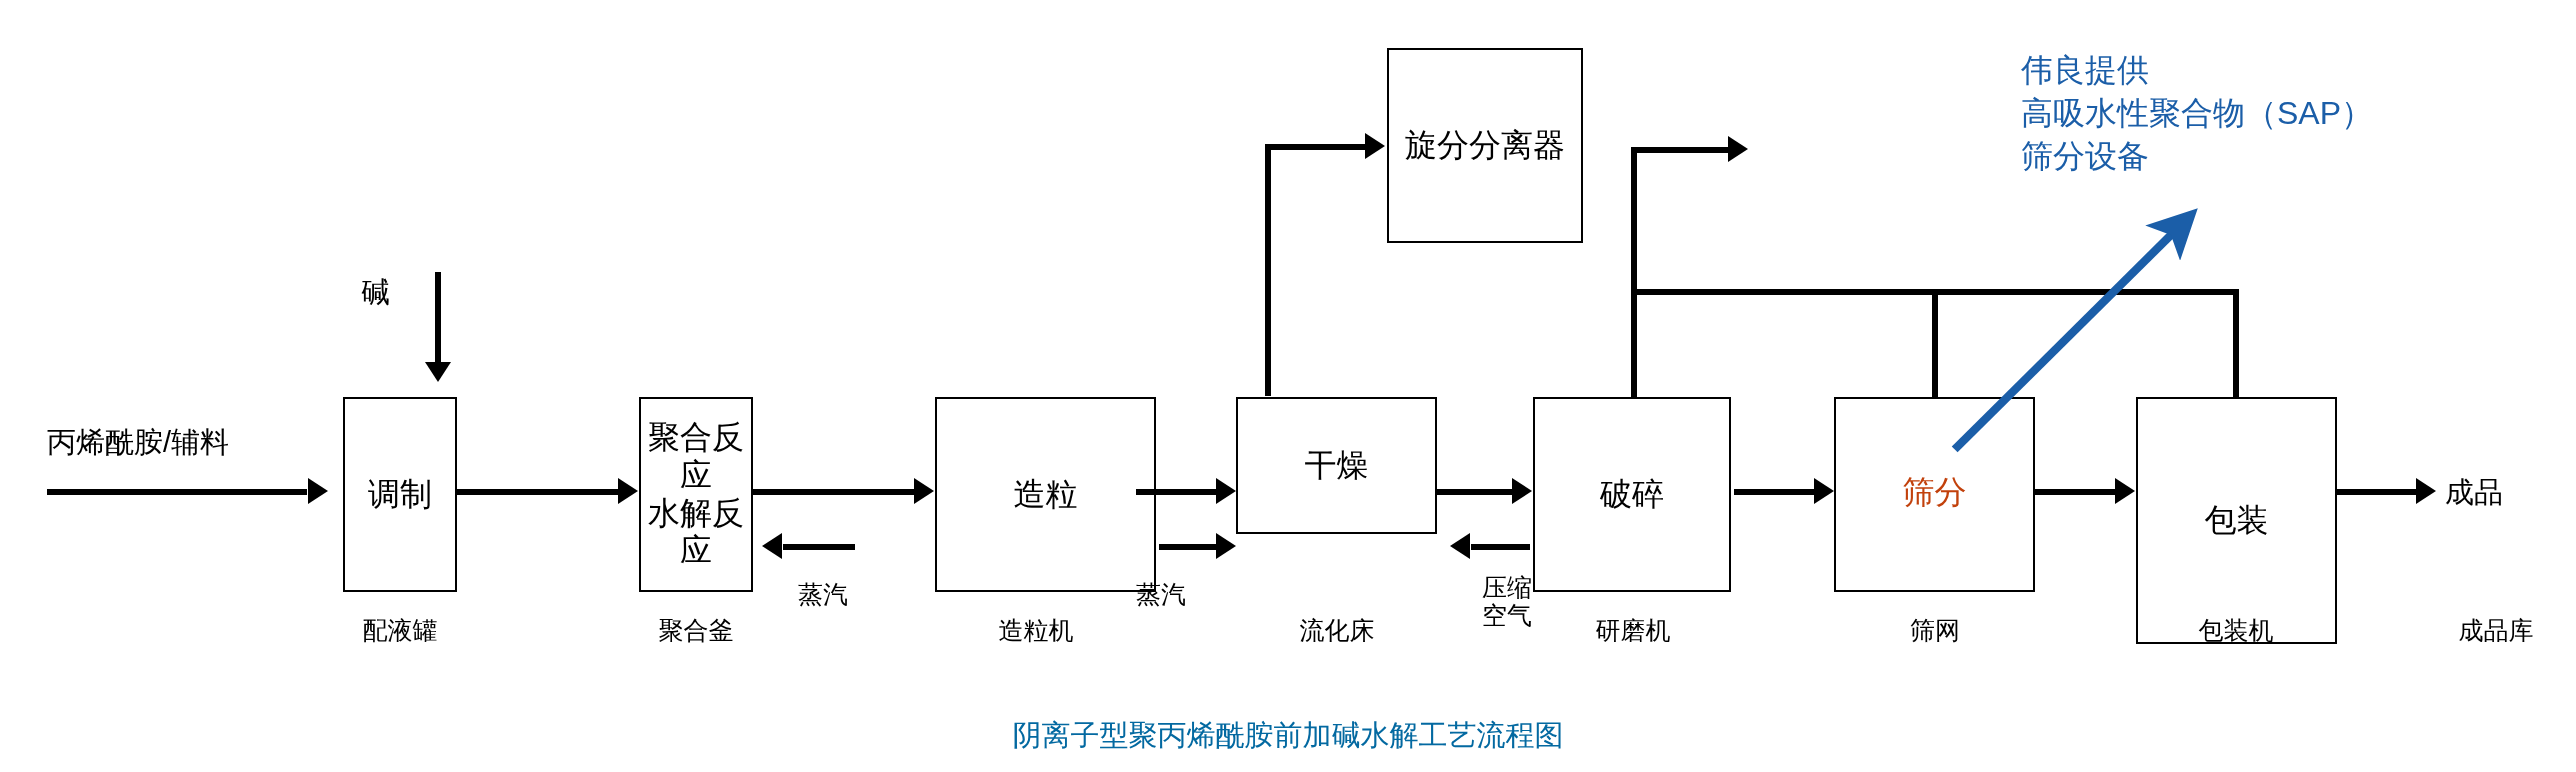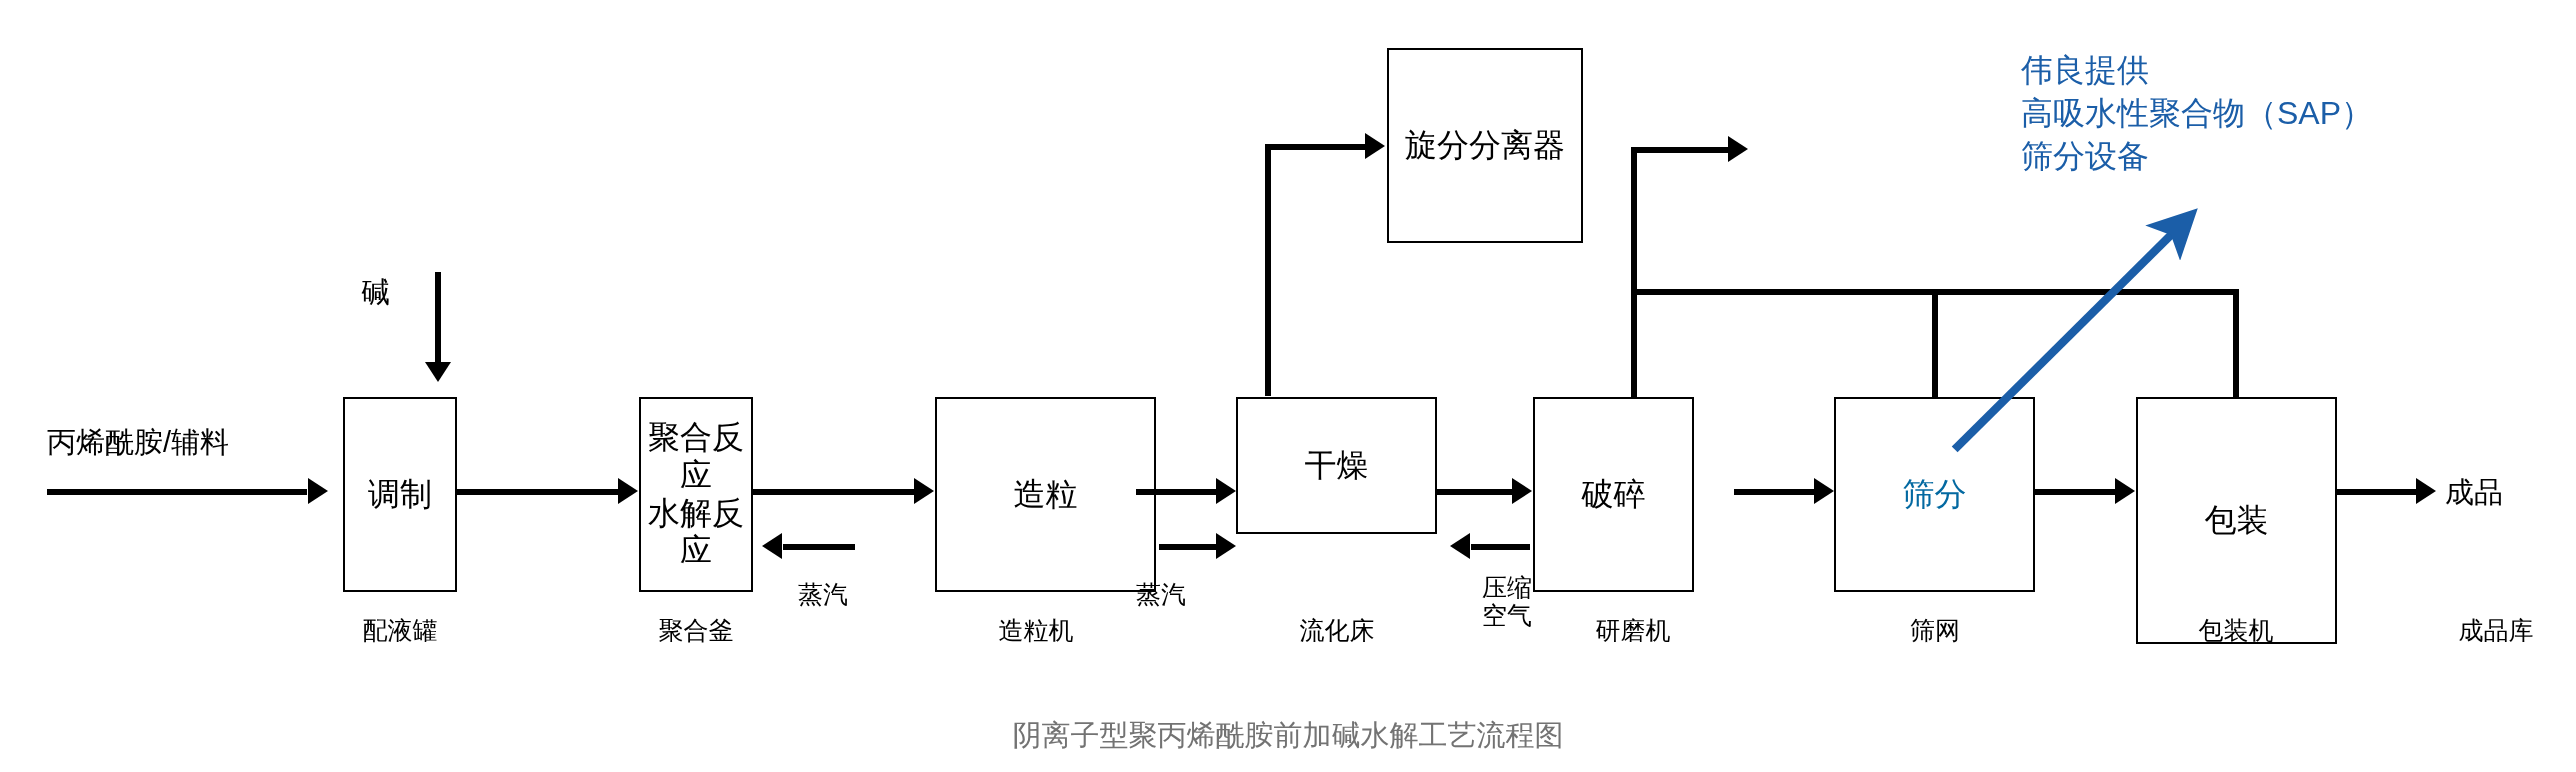--- a/index.html
+++ b/index.html
@@ -2,21 +2,21 @@
 <html style="font-size:8.2px"><head>
 <meta charset="utf-8">
 <style>
   html,body{margin:0;padding:0;background:#ffffff;}
   body{font-family:"Liberation Sans","DejaVu Sans",sans-serif;}
   #canvas{position:relative;width:2576px;height:773px;background:#ffffff;overflow:hidden;}
 
   .box{position:absolute;border:2.6px solid #000;background:#fff;box-sizing:border-box;
        display:flex;align-items:center;justify-content:center;text-align:center;
        font-size:32px;line-height:1.18;color:#000;font-weight:400;}
-  .box.blue{color:#0369a1;}
+  .box.blue{color:#c2410c;font-family:Liberation Mono, monospace;}
   .box .inner{pointer-events:none;white-space:pre-line;}
   .flowlabel{position:absolute;font-size:29px;color:#000;white-space:nowrap;}
   .smalllabel{position:absolute;font-size:25px;color:#000;text-align:center;white-space:pre-line;
               line-height:1.12;transform:translateX(-50%);}
 
   
   .hline{position:absolute;background:#000;height:5.7px;}
   .vline{position:absolute;background:#000;width:5.7px;}
 
   
@@ -26,21 +26,21 @@
   .ahead-l{position:absolute;width:0;height:0;
            border-top:13.4px solid transparent;border-bottom:13.4px solid transparent;
            border-right:20.6px solid #000;}
   .ahead-d{position:absolute;width:0;height:0;
            border-left:13.4px solid transparent;border-right:13.4px solid transparent;
            border-top:20.6px solid #000;}
 
   .note{position:absolute;color:#1B5EA8;font-size:32px;line-height:1.35;
         white-space:pre-line;transform:translateX(-50%);font-weight:400;}
 
-  .title{position:absolute;font-size:29px;color:#737373;text-align:right;white-space:nowrap;
+  .title{position:absolute;font-size:29px;color:#0369a1;text-align:right;white-space:nowrap;
          transform:translateX(-50%);}
 
   .pointer{position:absolute;left:0;top:0;width:2576px;height:773px;pointer-events:none;}
 </style>
 </head>
 <body>
 
 <div id="canvas">
 
   <div class="flowlabel" style="left:47px;top:423px;">丙烯酰胺/辅料</div>
@@ -98,21 +98,21 @@
   </div>
 
   <div class="hline" style="left:1471px;top:544px;width:59px;"></div>
   <div class="ahead-l" style="left:1450px;top:533px;"></div>
   <div class="smalllabel" style="left:1507px;top:573px;">压缩
 空气</div>
 
   <div class="hline" style="left:1437px;top:489px;width:75px;"></div>
   <div class="ahead-r" style="left:1512px;top:478px;"></div>
 
-  <div class="box" style="left:1533px;top:397px;width:161px;height:195px;">
+  <div class="box" style="left:1533px;top:397px;width:198px;height:195px;">
     <span class="inner">破碎</span>
   </div>
   <div class="smalllabel" style="left:1633px;top:616px;">研磨机</div>
 
   <div class="vline" style="left:1631px;top:147px;height:250px;"></div>
   <div class="hline" style="left:1631px;top:147px;width:98px;"></div>
   <div class="ahead-r" style="left:1728px;top:136px;"></div>
 
 
   <div class="hline" style="left:1631px;top:289px;width:608px;"></div>

